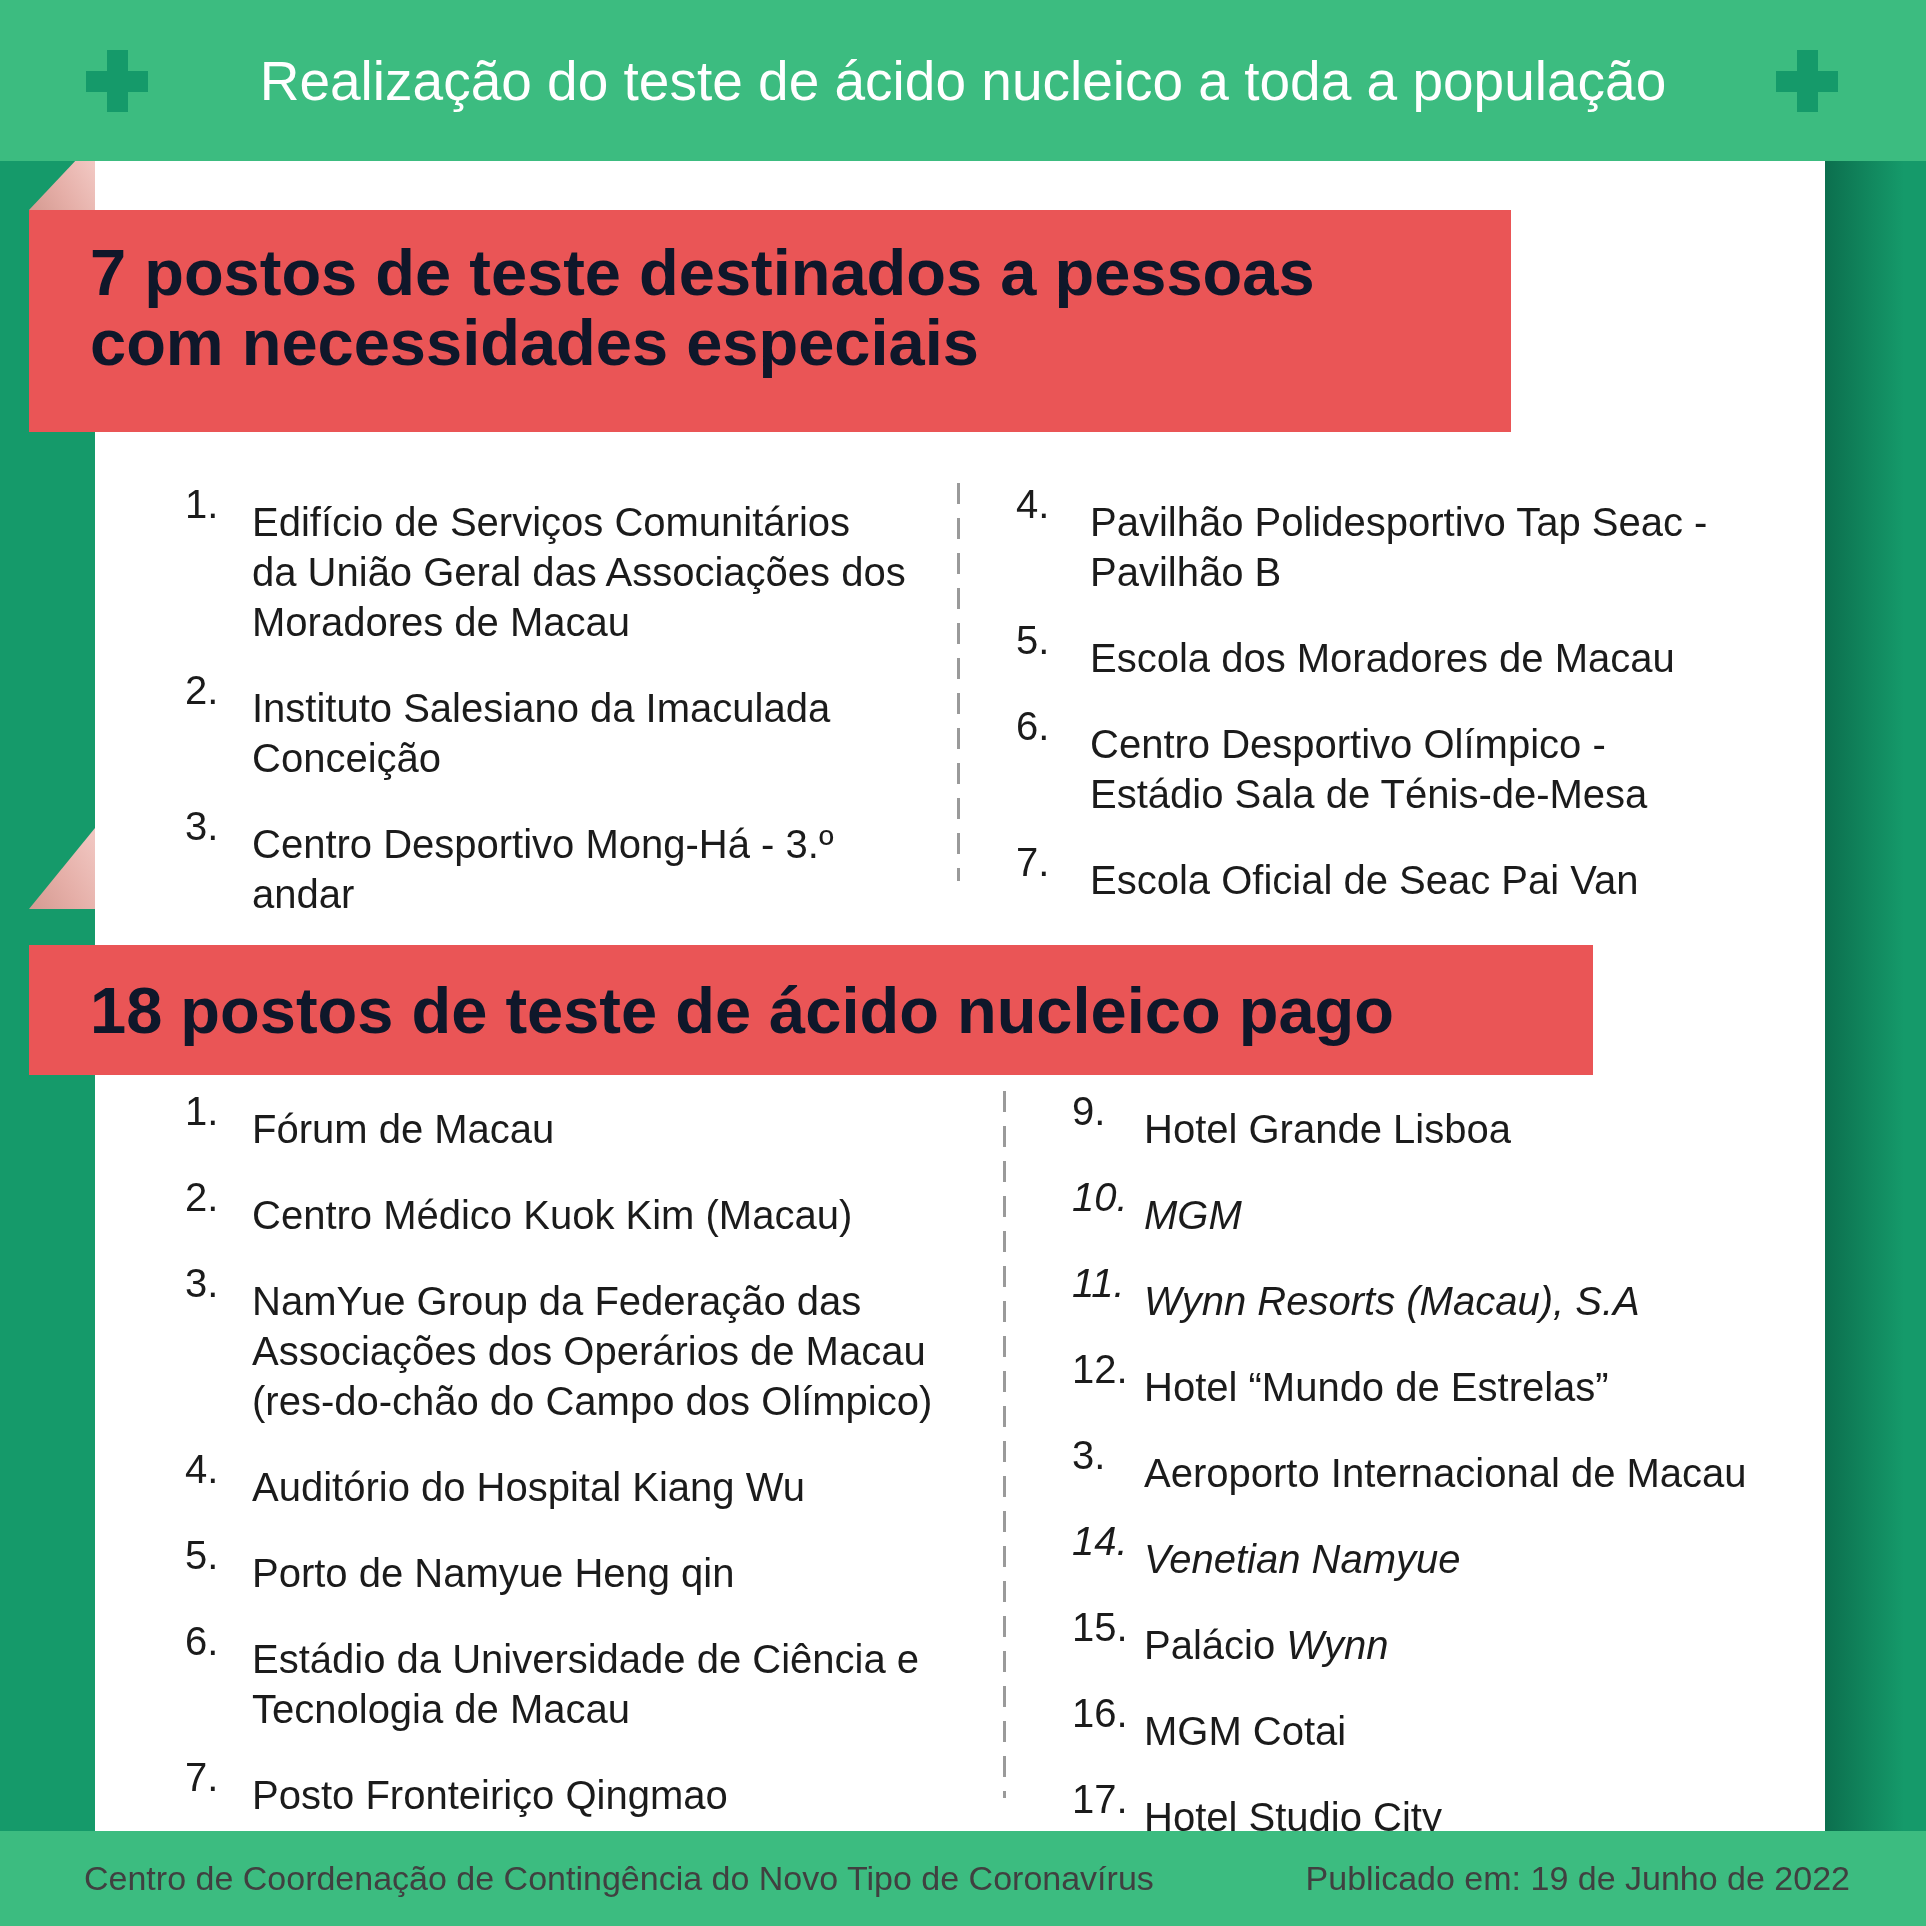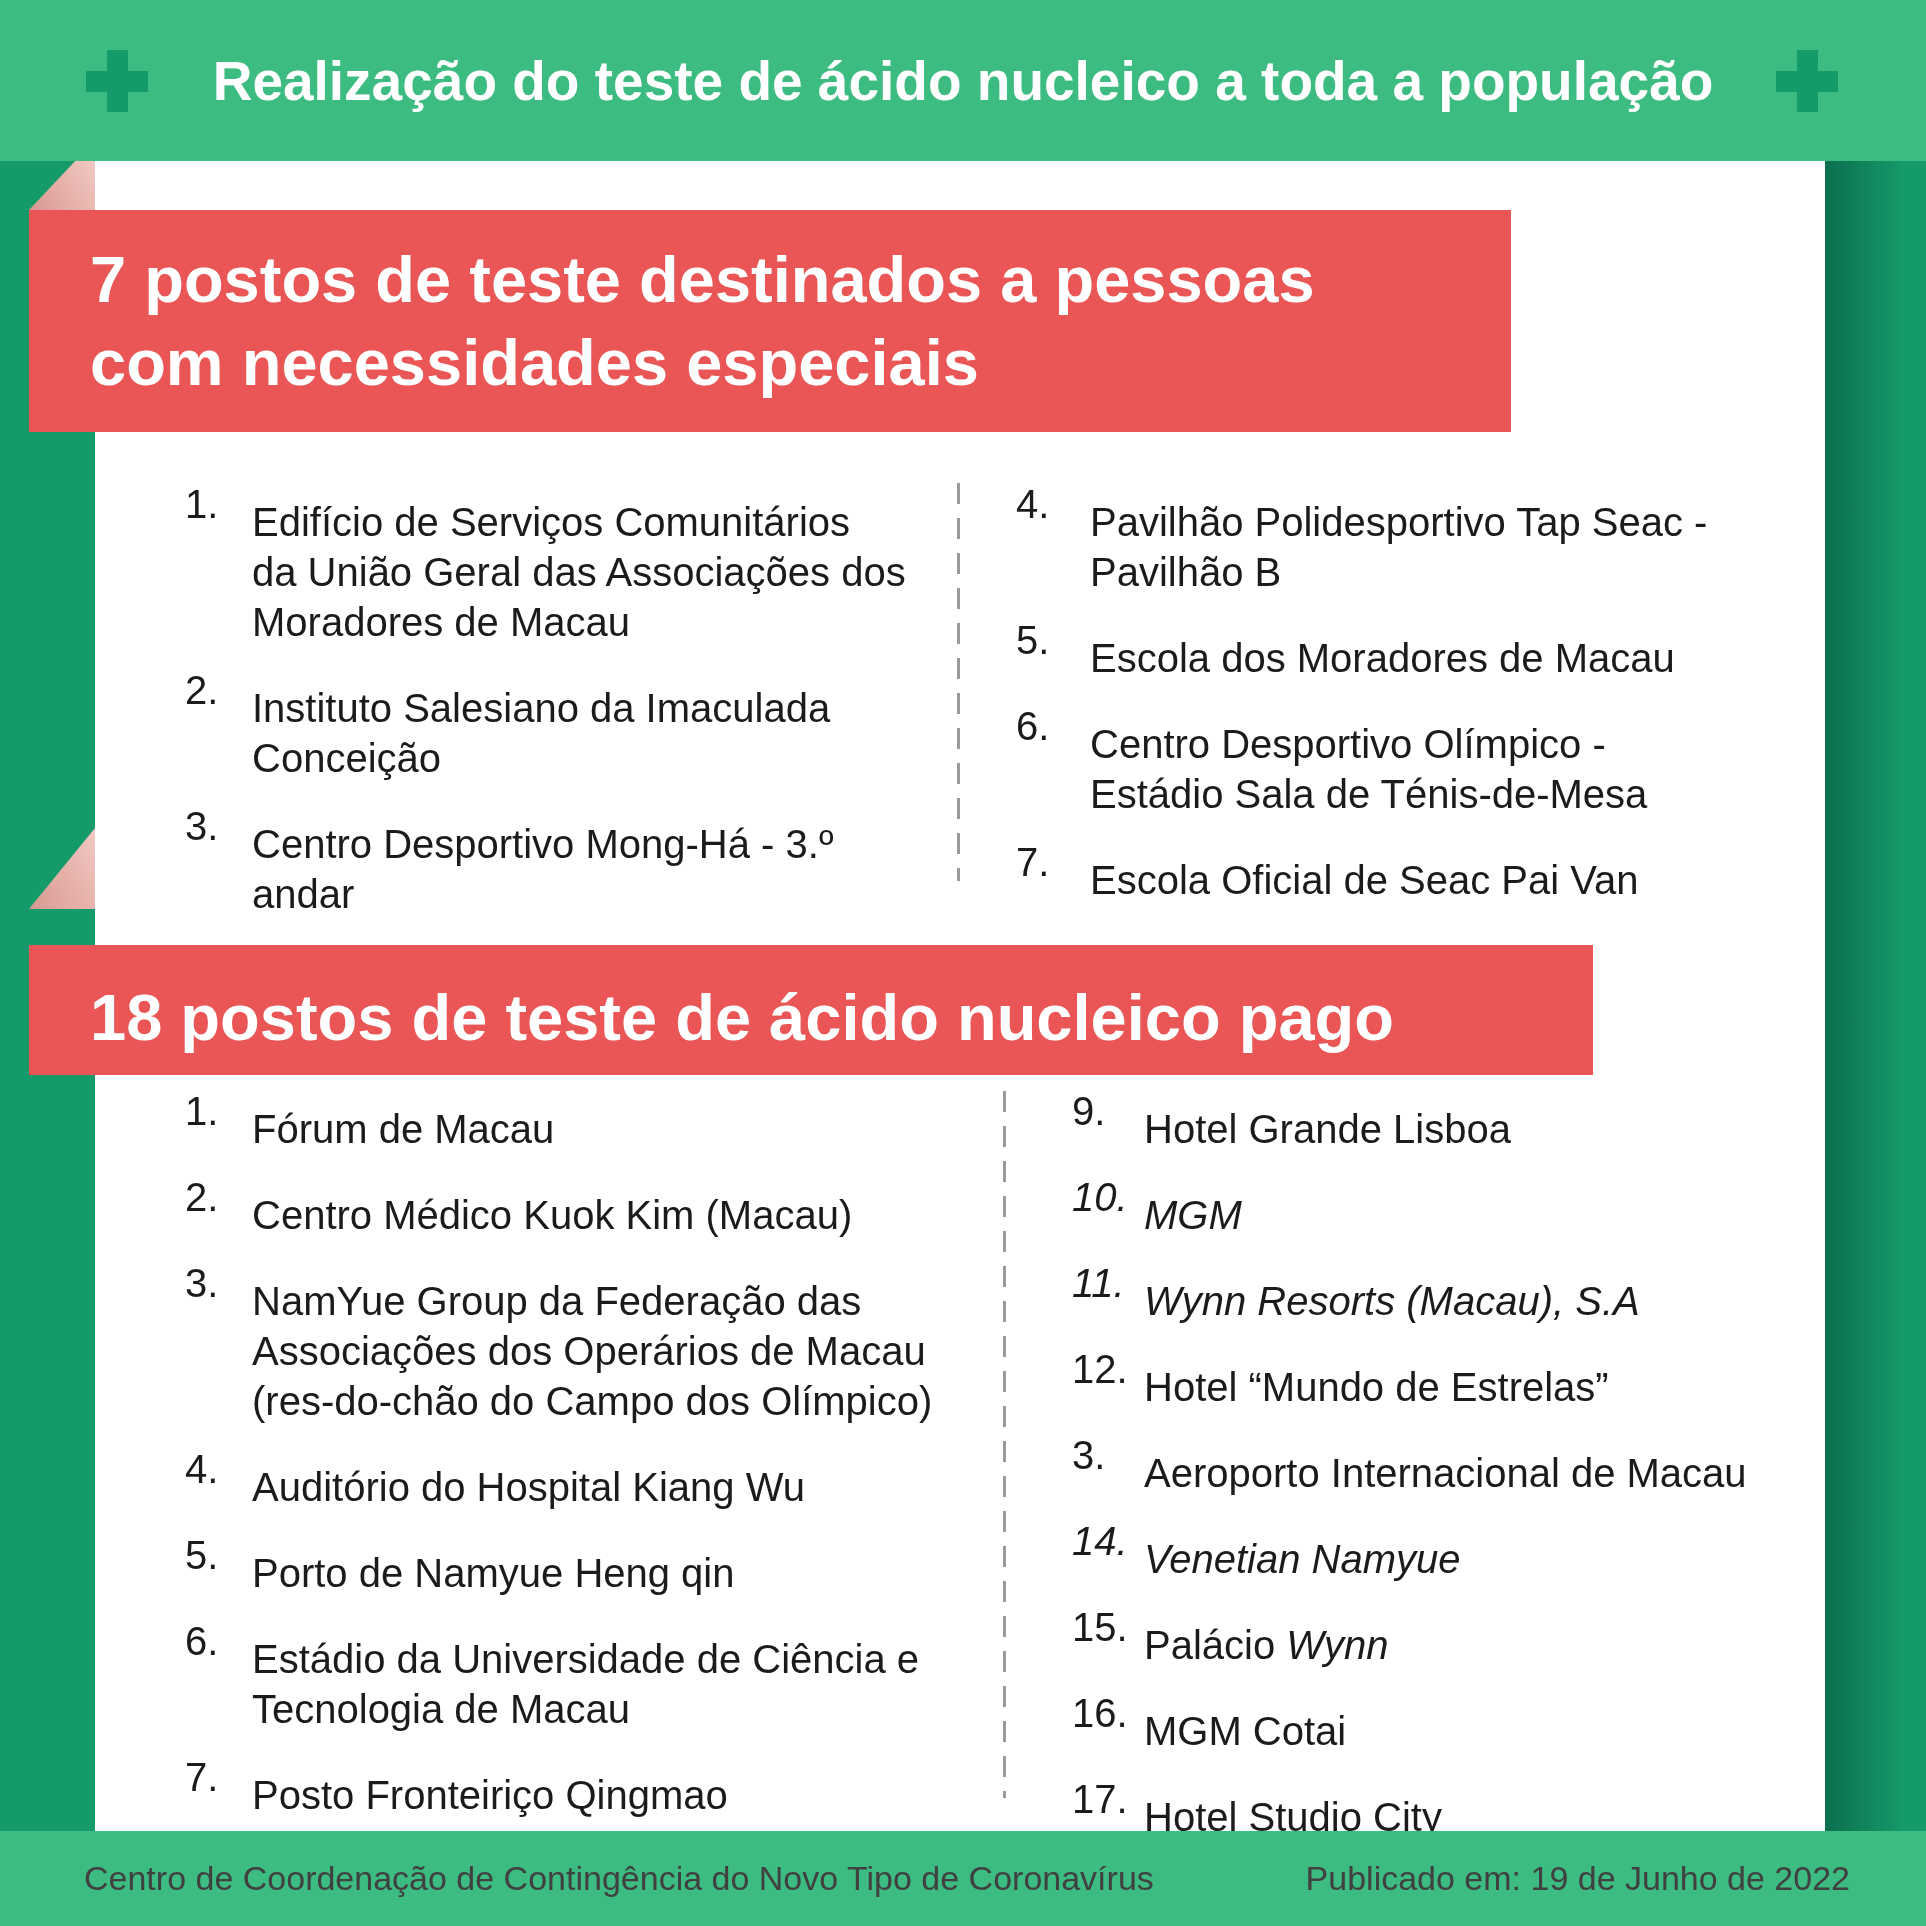--- a/index.html
+++ b/index.html
@@ -11,21 +11,21 @@
     font-family:"Liberation Sans","DejaVu Sans",sans-serif;
     color:var(--text,#1b1b1b);
   }
   
   .topbar{
     position:absolute;left:0;top:0;width:1926px;height:161px;
     background:var(--header-green,#3CBC80);
     display:flex;align-items:center;justify-content:center;
   }
   .topbar h1{
-    margin:16px;font-size:55px;font-weight:bold;color:#ffffff;letter-spacing:0;
+    margin:16px;font-size:55px;font-weight:normal;color:#ffffff;letter-spacing:0;
   }
   .cross{position:absolute;width:62px;height:62px;top:50px;}
   .cross .cv{position:absolute;left:21px;top:0;width:21px;height:62px;background:var(--dark-green,#159A6A);}
   .cross .ch{position:absolute;left:0;top:21px;width:62px;height:21px;background:var(--dark-green,#159A6A);}
   .cross.left{left:86px;}
   .cross.right{left:1776px;}
   
   .page{position:absolute;left:95px;top:161px;width:1730px;height:1670px;background:#ffffff;}
   .col-left{position:absolute;left:0;top:161px;width:95px;height:1670px;background:var(--dark-green,#159A6A);}
   .col-right{
@@ -43,21 +43,21 @@
     top:828px;height:81px;
     clip-path:polygon(100% 0, 100% 100%, 0 100%);
     background:linear-gradient(240deg, var(--fold-light,#F2C9C4) 0%, #E5AEA7 55%, var(--fold-dark,#D49A91) 100%);
   }
   
   .banner{
     position:absolute;left:29px;background:var(--red,#EA5556);
     box-sizing:border-box;padding-left:61px;
   }
   .banner .banner-text{
-    color:#ffffff;font-weight:bold;font-size:65px;line-height:83px;
+    color:#0f172a;font-weight:bold;font-size:65px;line-height:70px;
     white-space:pre-line;letter-spacing:0;
   }
   .banner1{top:210px;width:1482px;height:222px;padding-top:28px;}
   .banner2{top:909px;width:1564px;height:130px;padding-top:31px;margin-top:36px;}
   
   .list{position:absolute;}
   .list .item{display:flex;margin-bottom:18px;font-size:40px;line-height:50px;}
   .list .num{flex:0 0 67px;}
   .list .txt{white-space:pre-line;margin-top:18px;}
   .it{font-style:italic;}

